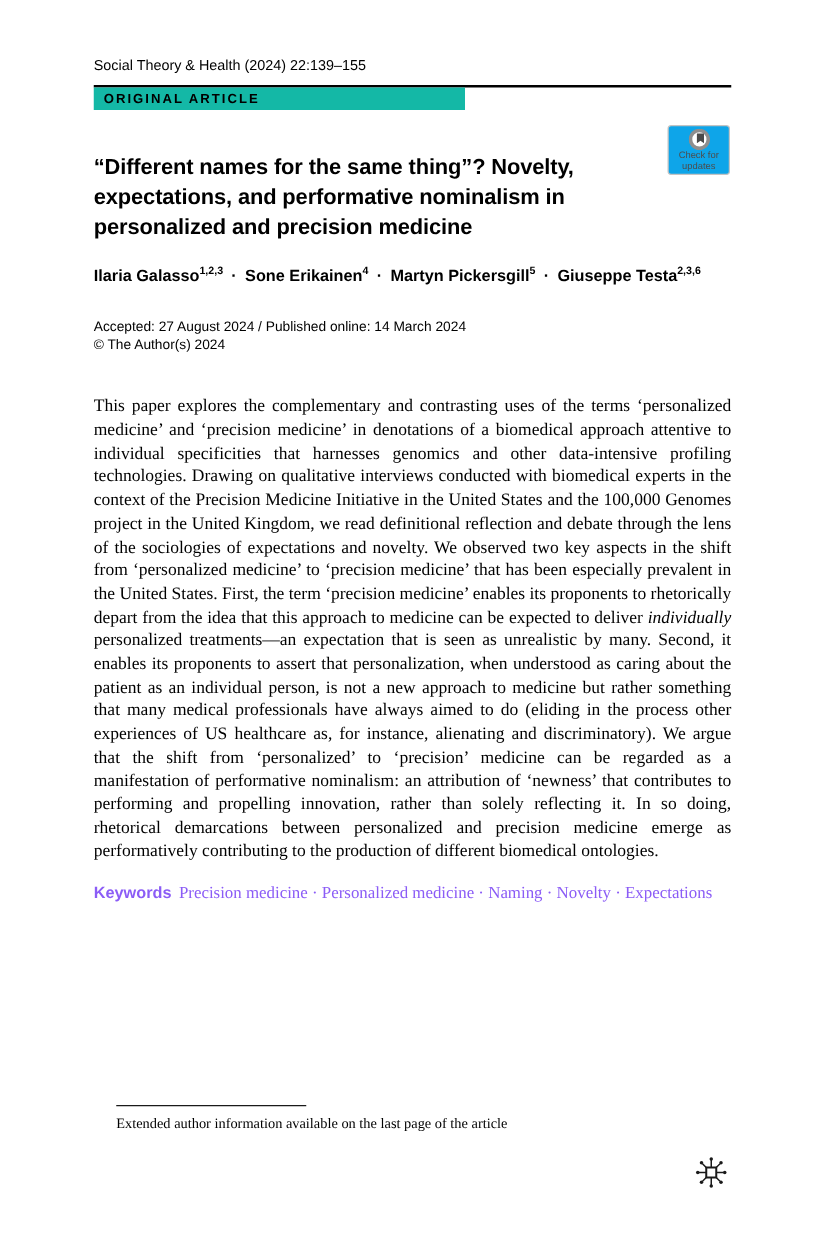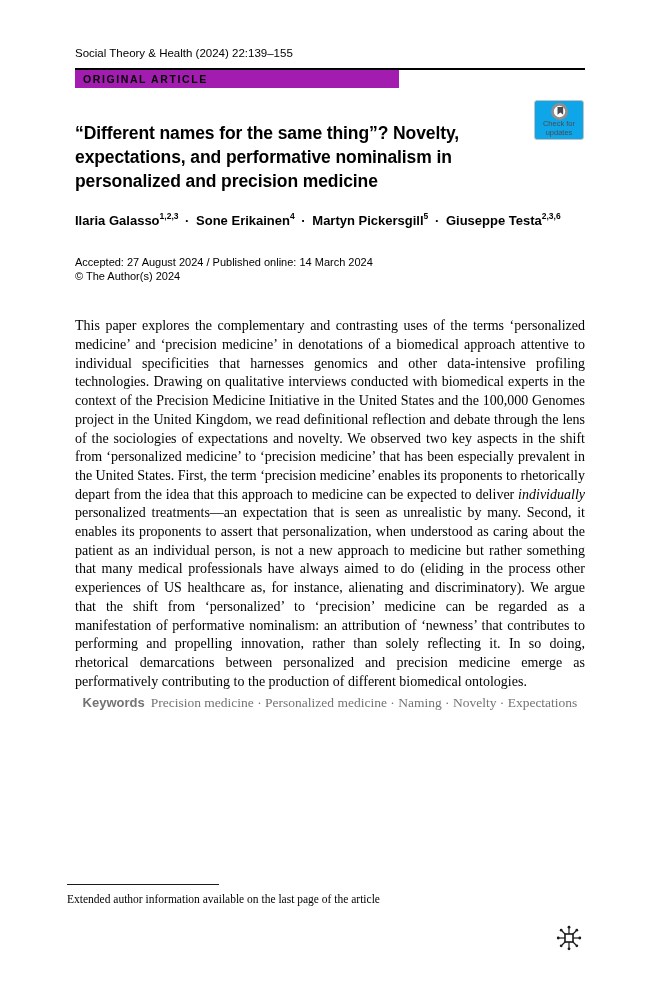--- a/index.html
+++ b/index.html
@@ -11,22 +11,22 @@
     font-family:"Liberation Sans", sans-serif;
     color:#1a1a1a;
     box-sizing:border-box;
     padding:46px 75px 0 75px;
     overflow:hidden;
   }
   .journal-line { font-size:11.5px; line-height:15px; color:#000; }
   .doi-line { font-size:11.5px; line-height:15px; color:#000; text-decoration:none; display:block; }
   .header-rule { border:none; border-top:2px solid #000; margin:7px 0 0 0; width:510px; }
   .type-banner {
-    width:324px; height:18px;
-    background:#a21caf;
+    width:297px; height:18px;
+    background:#14b8a6;
     font-size:10.5px; font-weight:700; letter-spacing:1.6px;
     color:#000;
     line-height:18px;
     padding-left:8px;
     box-sizing:border-box;
   }
   .crossmark {
     position:absolute; top:100px; right:76px;
     width:48px; height:38px;
     background:#0ea5e9;
@@ -53,27 +53,27 @@
   .abstract p {
     margin:0; width:510px;
     font-family:"Liberation Serif", serif;
     font-size:14px; line-height:18.7px;
     text-align:justify;
     color:#000;
     -webkit-hyphens:auto; hyphens:auto;
   }
   .abstract p em { font-style:italic; }
   .keywords {
-    margin-top:2px; width:510px;
+    margin-top:13px; width:510px;
     font-family:"Liberation Serif", serif;
-    font-size:13.5px; line-height:20px; color:#737373;text-align:center;
+    font-size:13.5px; line-height:20px; color:#8b5cf6;
   }
   .keywords .kw-label { font-family:"Liberation Sans", sans-serif; font-size:13px; font-weight:700; margin-right:6px; }
   .footnote {
-    position:absolute; left:67px; top:884px; width:510px;
+    position:absolute; left:93px; top:884px; width:510px;
     font-family:"Liberation Serif", serif;
     font-size:11.5px; line-height:14px; color:#000;
   }
   .fn-rule { width:152px; border:none; border-top:1.5px solid #1a1a1a; margin:0 0 7px 0; }
   .snowflake { position:absolute; left:555px; top:924px; }
 </style>
 </head>
 <body>
 
 <div class="page">

